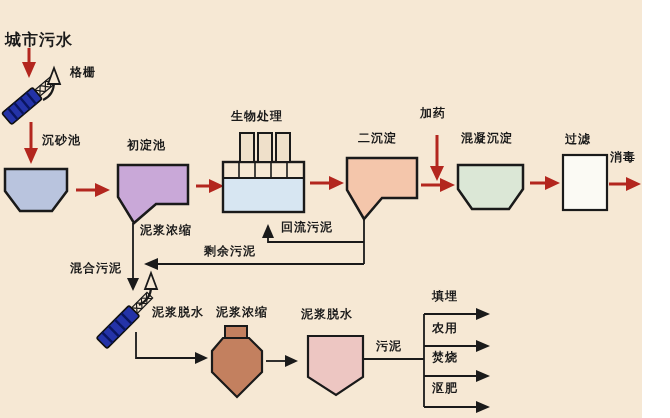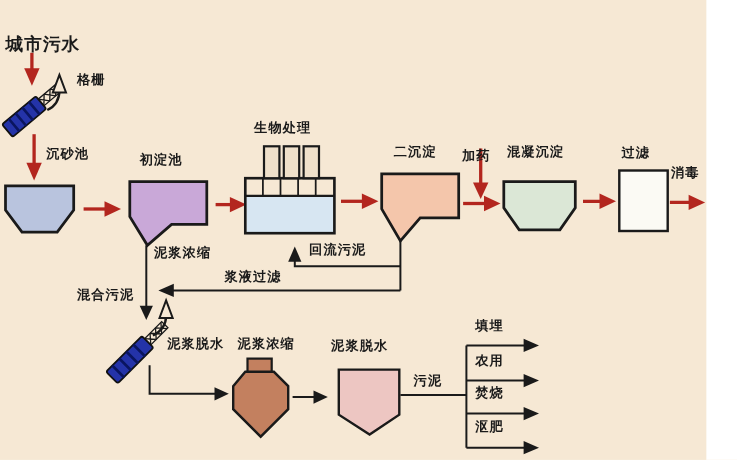--- a/index.html
+++ b/index.html
@@ -131,28 +131,28 @@
     <polygon points="145,289 157,289 151,273" fill="#f6e8d4" stroke="#1a1a1a" stroke-width="1.8"></polygon>
   </g>
 </svg>
 
 <div class="lbl lbl-lg" style="left:5px;top:31px;">城市污水</div>
 <div class="lbl" style="left:70px;top:66px;">格栅</div>
 <div class="lbl" style="left:42px;top:134px;">沉砂池</div>
 <div class="lbl" style="left:127px;top:139px;">初淀池</div>
 <div class="lbl" style="left:231px;top:110px;text-align:center;">生物处理</div>
 <div class="lbl" style="left:358px;top:132px;">二沉淀</div>
-<div class="lbl" style="left:420px;top:107px;margin-top:28px;">加药</div>
+<div class="lbl" style="left:420px;top:107px;">加药</div>
 <div class="lbl" style="left:461px;top:133px;font-family:Liberation Mono, monospace;">混凝沉淀</div>
 <div class="lbl" style="left:565px;top:133px;">过滤</div>
 <div class="lbl" style="left:610px;top:151px;">消毒</div>
 <div class="lbl" style="left:643px;top:172px;">出水</div>
 <div class="lbl" style="left:140px;top:224px;">泥浆浓缩</div>
 <div class="lbl" style="left:281px;top:221px;">回流污泥</div>
-<div class="lbl" style="left:204px;top:245px;">浆液过滤</div>
+<div class="lbl" style="left:204px;top:245px;">剩余污泥</div>
 <div class="lbl" style="left:70px;top:262px;">混合污泥</div>
 <div class="lbl" style="left:152px;top:306px;">泥浆脱水</div>
 <div class="lbl" style="left:216px;top:306px;">泥浆浓缩</div>
 <div class="lbl" style="left:301px;top:308px;">泥浆脱水</div>
 <div class="lbl" style="left:376px;top:340px;">污泥</div>
 <div class="lbl" style="left:432px;top:290px;">填埋</div>
 <div class="lbl" style="left:432px;top:322px;">农用</div>
 <div class="lbl" style="left:432px;top:351px;">焚烧</div>
 <div class="lbl" style="left:432px;top:382px;">沤肥</div>
 

